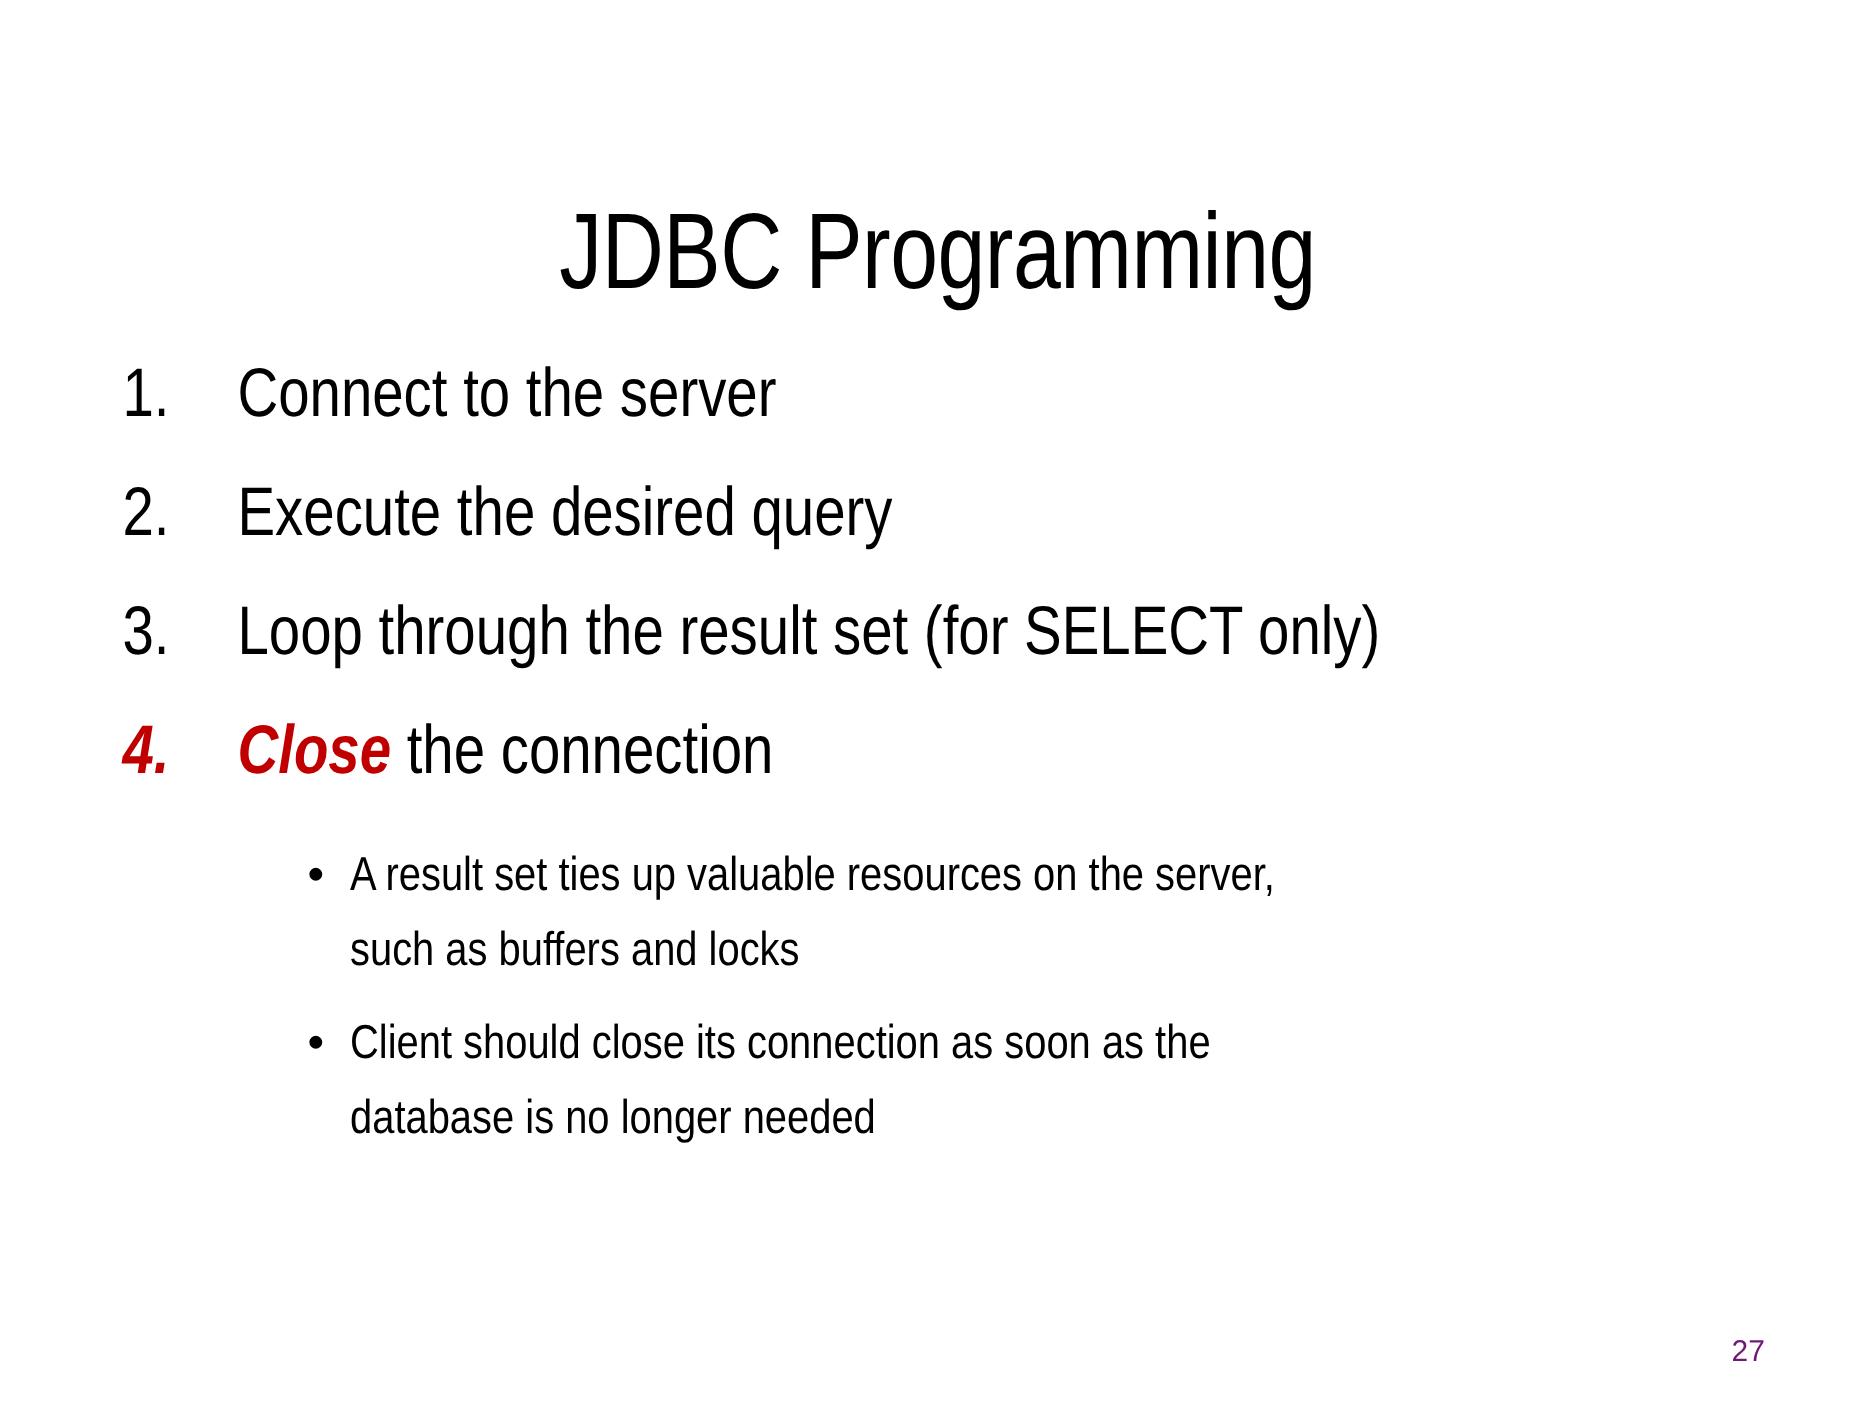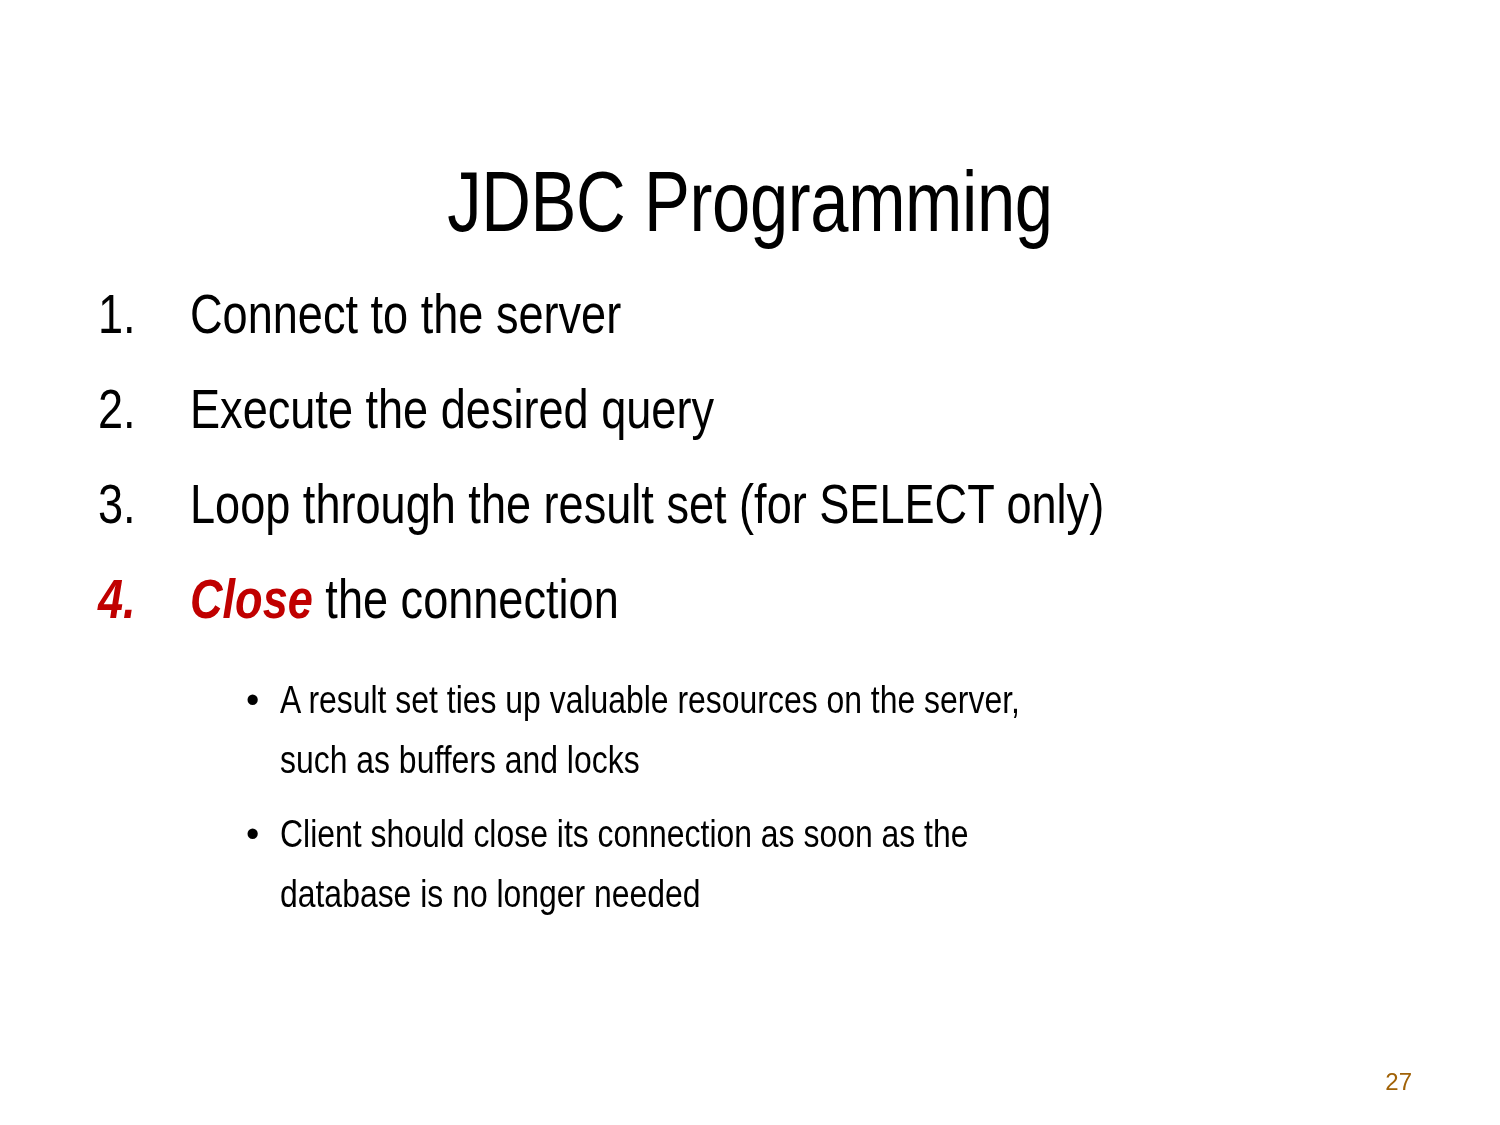--- a/index.html
+++ b/index.html
@@ -122,21 +122,21 @@
     max-width: 1290px;
   }
 
   
   .page-number {
     position: absolute;
     right: 88px;
     bottom: 28px;
     font-size: 24px;
     line-height: 30px;
-    color: #a16207;
+    color: #701a75;
     font-family: "Liberation Sans", sans-serif;
   }
 </style>
 </head>
 <body>
 
 <div class="slide">
 
   <h1 class="slide-title">JDBC Programming</h1>
 

